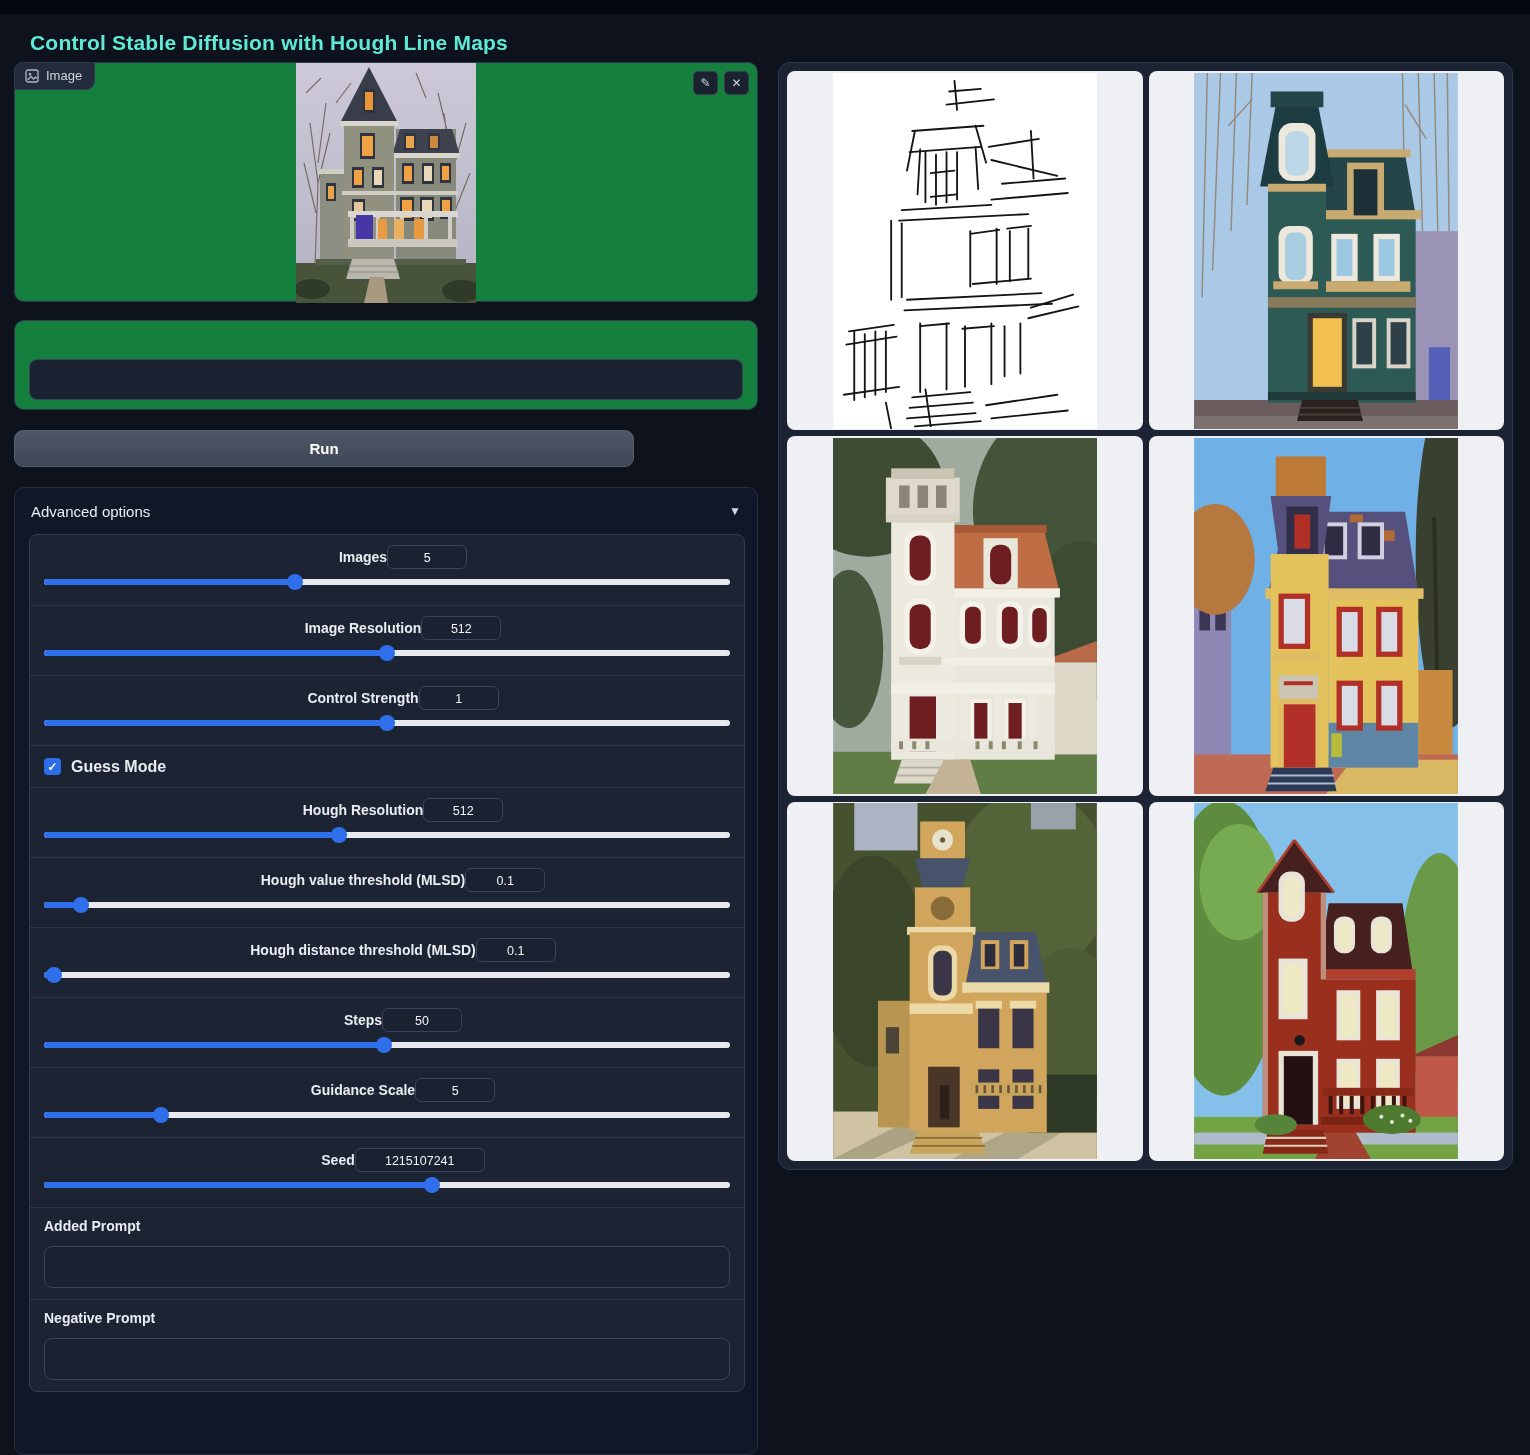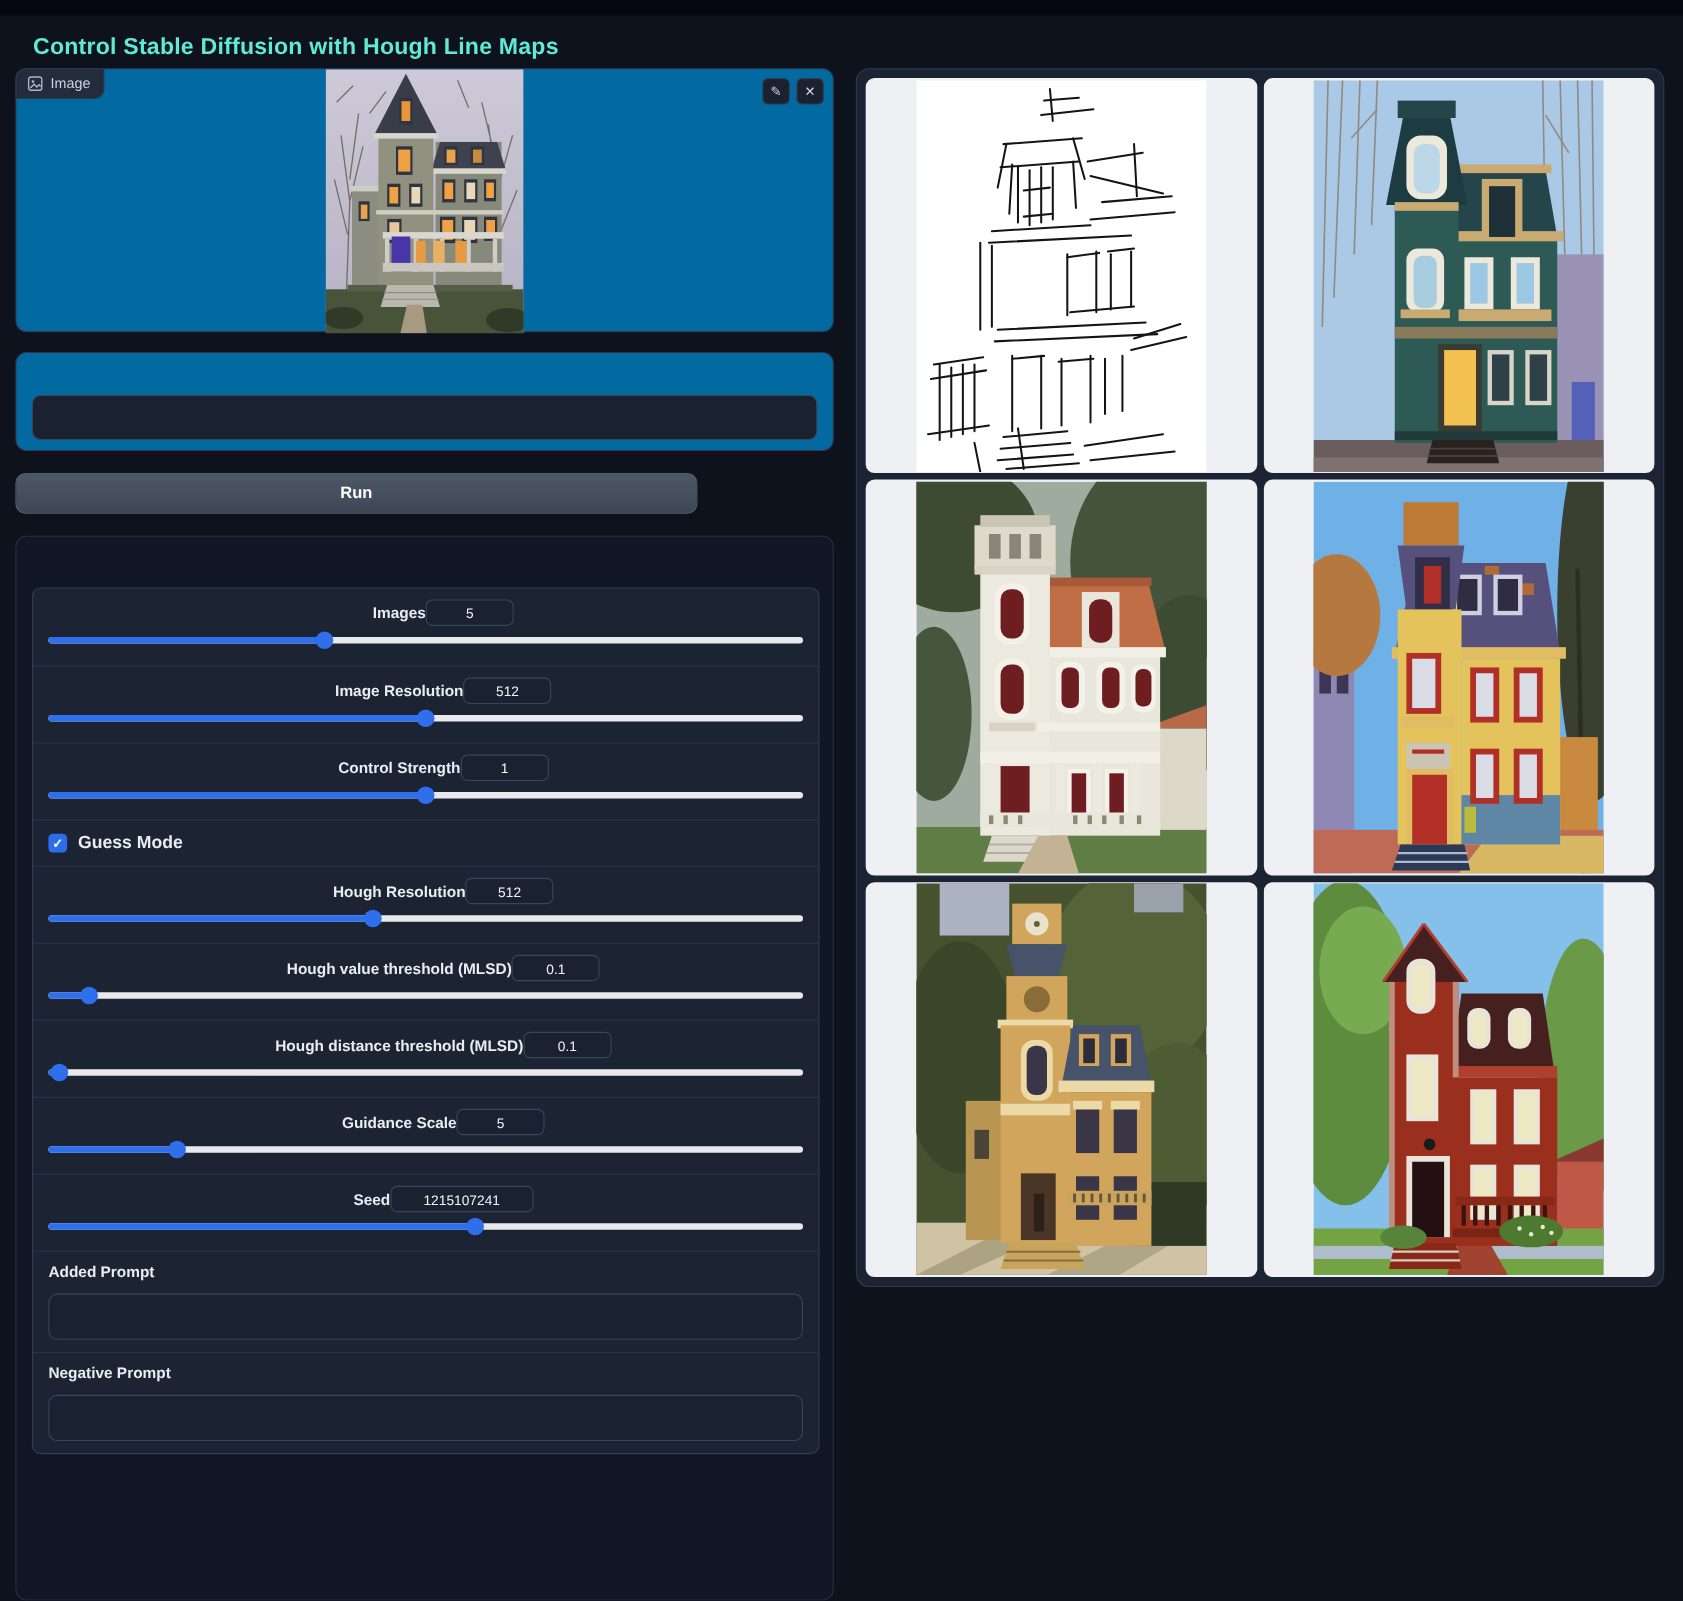--- a/index.html
+++ b/index.html
@@ -4,21 +4,21 @@
 <style>
   html,body{margin:0;padding:0;}
   body{
     width:1530px;height:1455px;position:relative;overflow:hidden;
     background:#0d121d;font-family:"Liberation Sans",sans-serif;
     -webkit-font-smoothing:antialiased;
   }
   .top-strip{position:absolute;left:0;top:0;width:100%;height:14px;background:#04070d;}
   .app-title{position:absolute;left:14px;top:15px;margin:16px;font-size:21px;font-weight:700;color:#5eead4;letter-spacing:.2px;}
 
-  .panel{position:absolute;background:#0369a1;border:1px solid #2e3950;border-radius:10px;box-sizing:border-box;}
+  .panel{position:absolute;background:#15803d;border:1px solid #2e3950;border-radius:10px;box-sizing:border-box;}
 
   
   #image-panel{left:14px;top:62px;width:744px;height:240px;}
   .img-label-tab{
     position:absolute;left:-1px;top:-1px;display:flex;align-items:center;gap:7px;
     padding:5px 12px 6px 10px;background:#232c3d;border:1px solid #2e3950;
     border-radius:9px 0 9px 0;color:#cdd3dd;font-size:13px;
   }
   .photo-wrap{position:absolute;left:281px;top:0;width:180px;height:240px;}
   .photo-wrap svg{display:block;width:180px;height:240px;}
@@ -196,20 +196,24 @@
   </div>
 </div>
 
 <div class="panel" id="prompt-panel">
   <div class="big-input"></div>
 </div>
 
 <button id="run-btn">Run</button>
 
 <div id="advanced-panel">
+  <div class="adv-header">
+    <span class="adv-title">Advanced options</span>
+    <span class="adv-caret">▼</span>
+  </div>
   <div class="form">
 
     <div class="block slider-block">
       <div class="slider-top">
         <span class="slider-label">Images</span>
         <div class="numbox">5</div>
       </div>
       <div class="track">
         <div class="fill" style="width: 36.6%;">
             <div class="knob"></div>
@@ -277,20 +281,31 @@
         <span class="slider-label">Hough distance threshold (MLSD)</span>
         <div class="numbox">0.1</div>
       </div>
       <div class="track">
         <div class="fill" style="width: 1.5%;">
             <div class="knob"></div>
           </div>
       </div>
     </div>
 
+    <div class="block slider-block">
+      <div class="slider-top">
+        <span class="slider-label">Steps</span>
+        <div class="numbox">50</div>
+      </div>
+      <div class="track">
+        <div class="fill" style="width: 49.5%;">
+            <div class="knob"></div>
+          </div>
+      </div>
+    </div>
 
     <div class="block slider-block">
       <div class="slider-top">
         <span class="slider-label">Guidance Scale</span>
         <div class="numbox">5</div>
       </div>
       <div class="track">
         <div class="fill" style="width: 17%;">
             <div class="knob"></div>
           </div>

